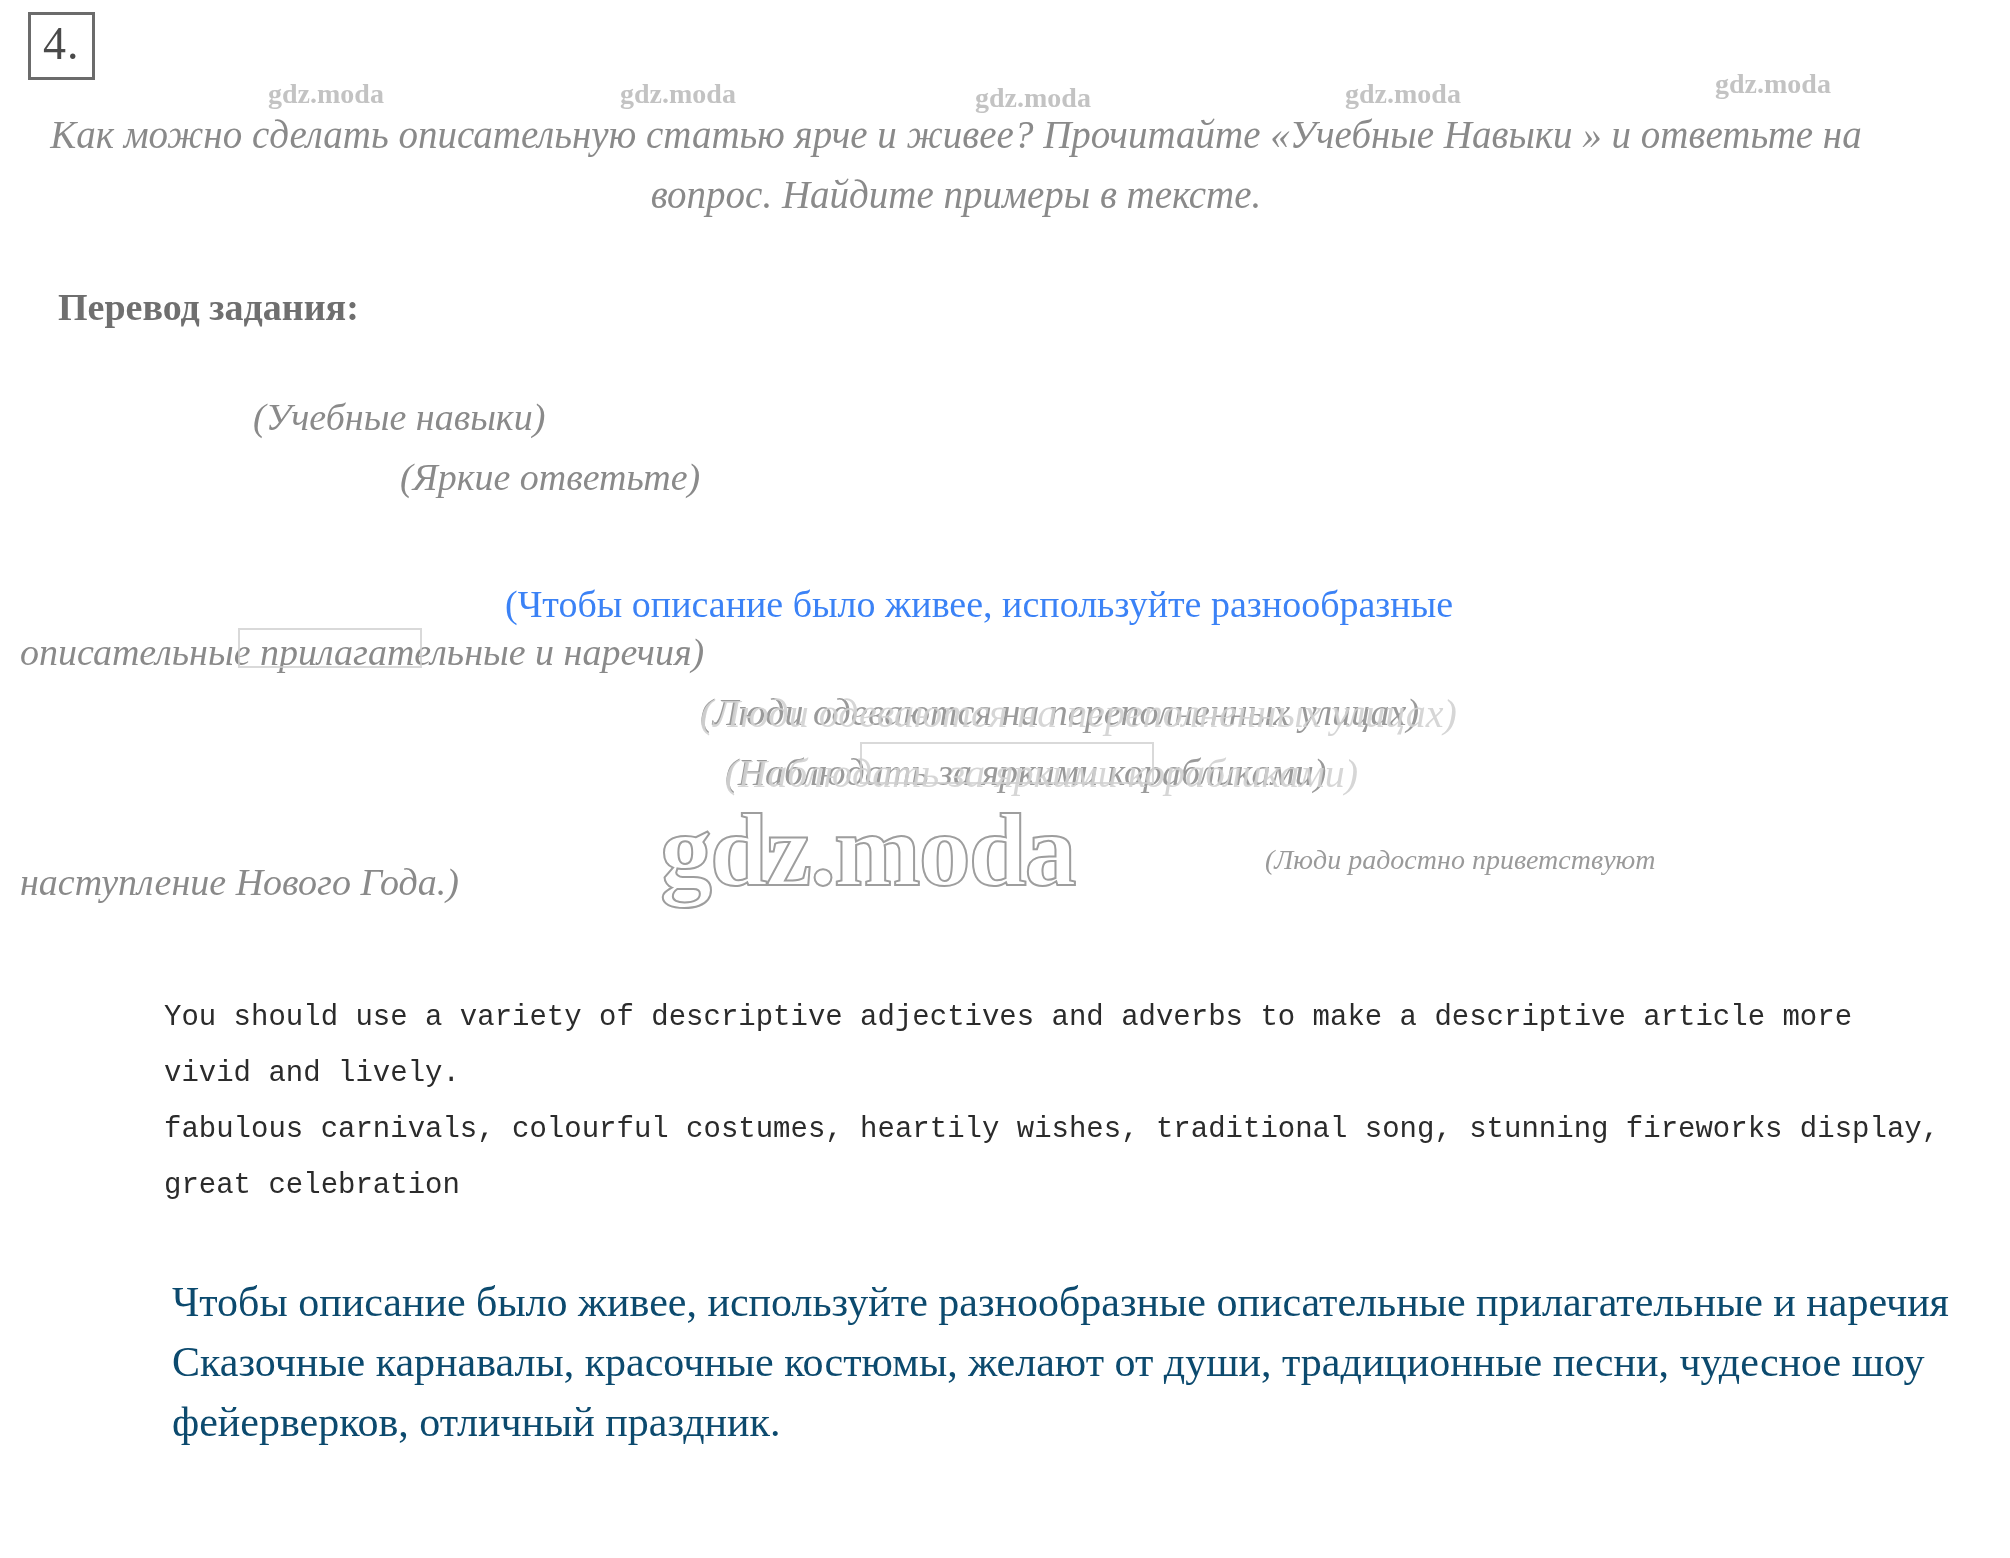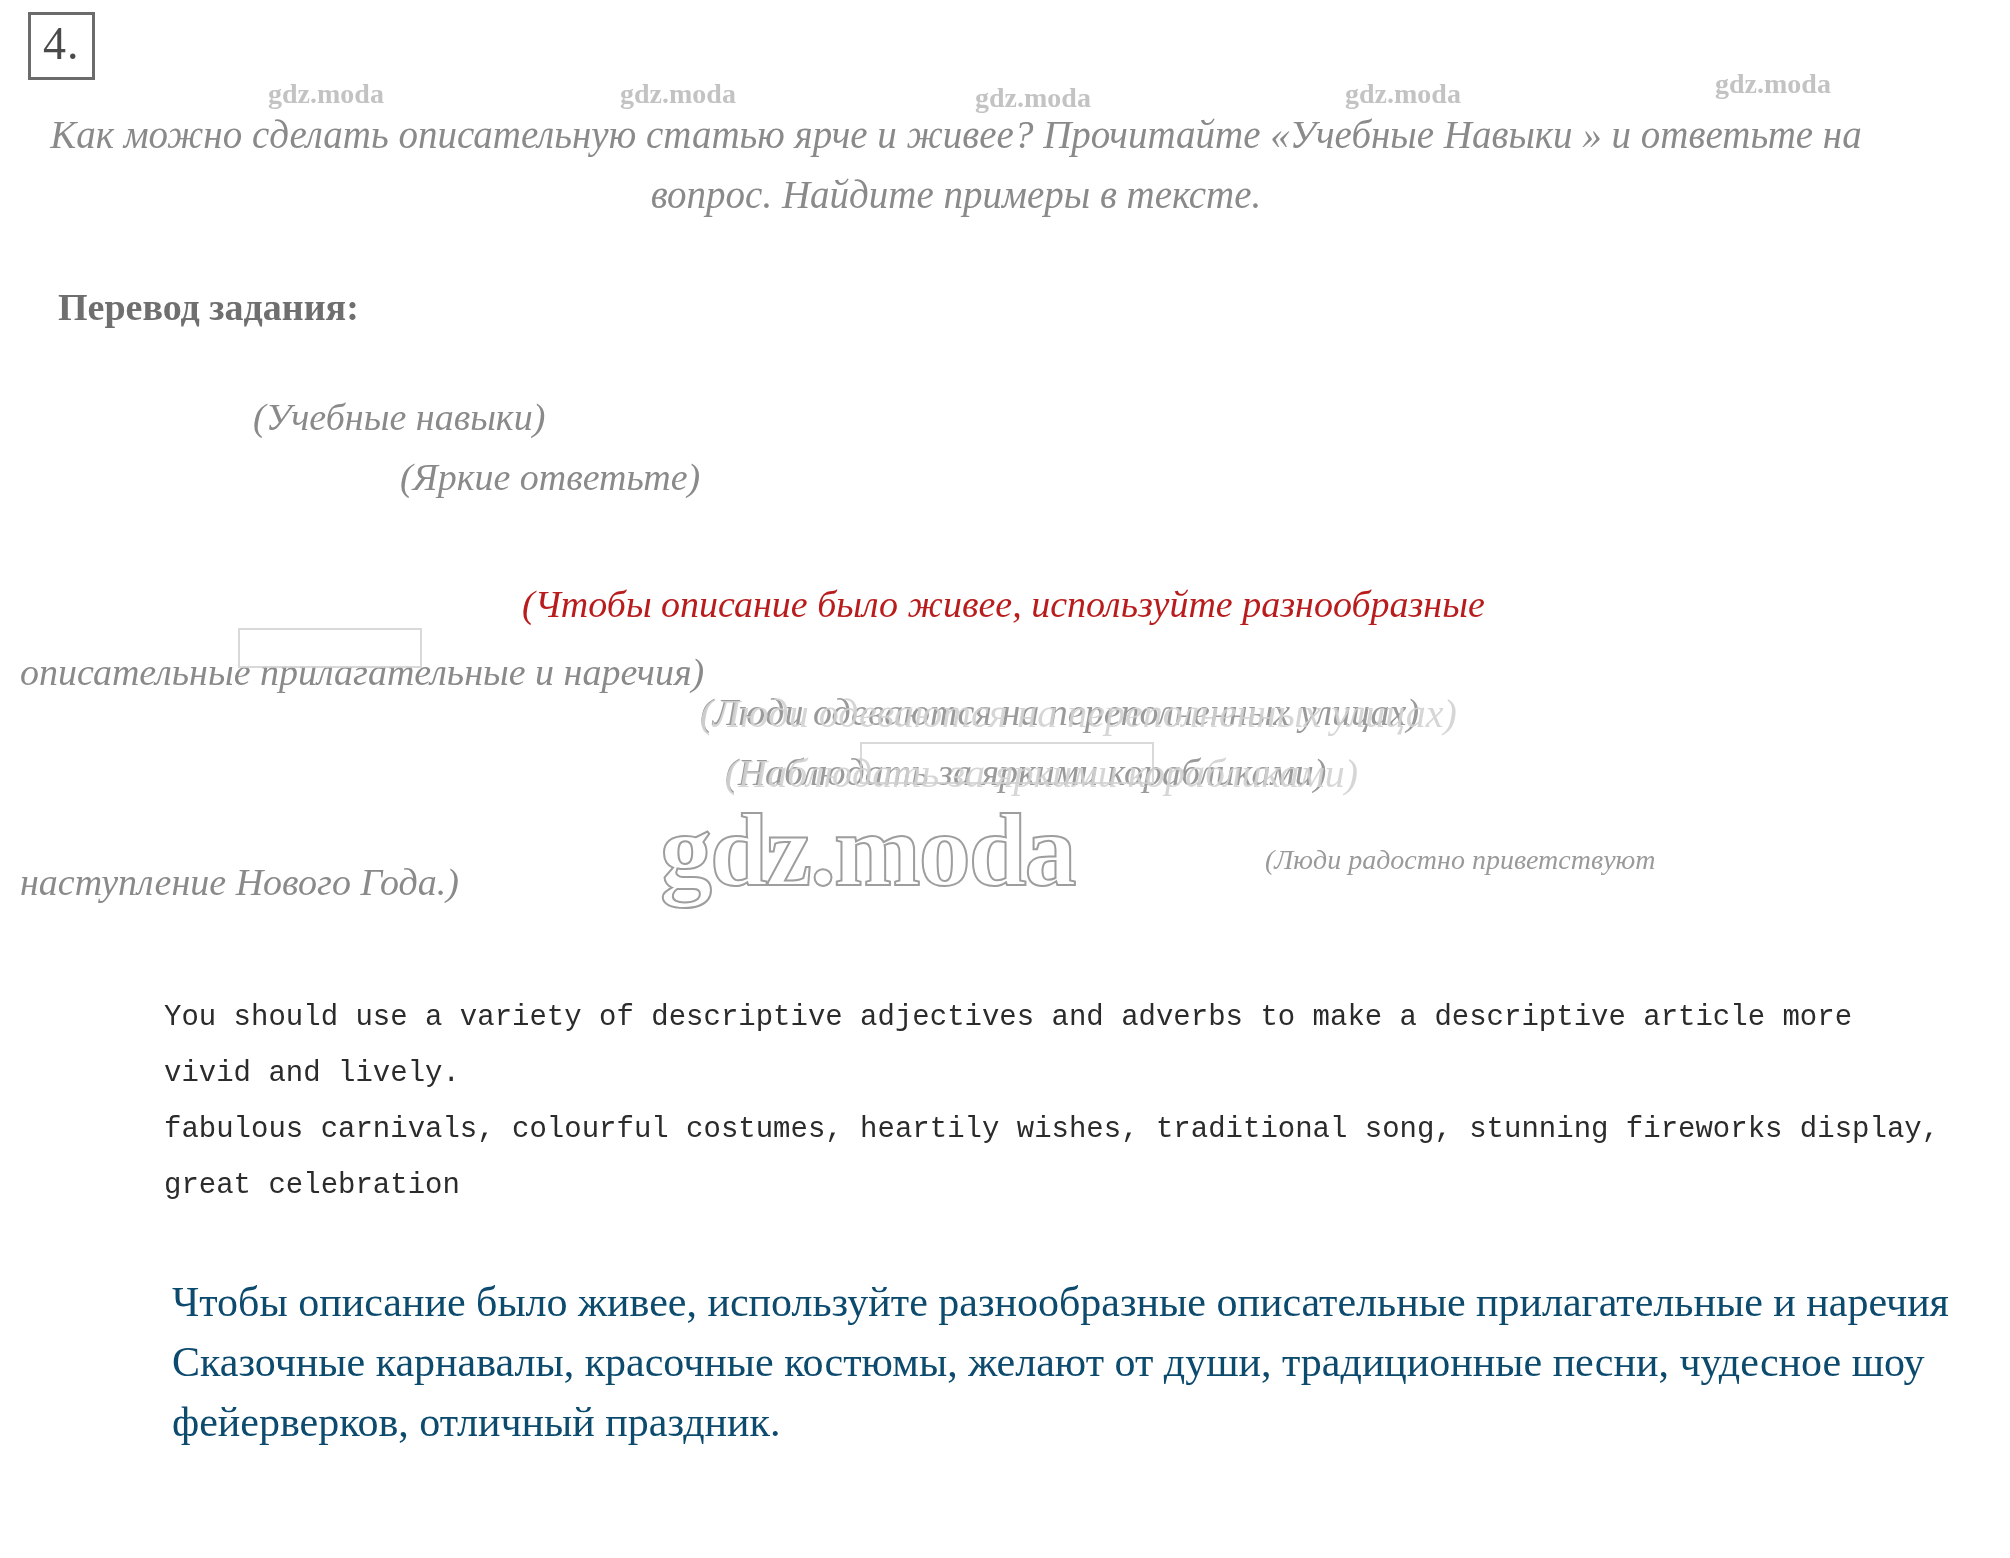--- a/index.html
+++ b/index.html
@@ -63,36 +63,34 @@
   .line-ind-2 {
     position: absolute;
     left: 400px;
     top: 455px;
     font-style: italic;
     font-size: 38px;
     color: #8a8a8a;
   }
   .line-ind-3 {
     position: absolute;
-    left: 522px;
+    left: 505px;
     top: 575px;
     width: 1400px;
-    font-style: italic;
     font-size: 38px;
     line-height: 58px;
-    color: #b91c1c;
+    color: #3b82f6;
   }
   .line-ind-3b {
     position: absolute;
     left: 20px;
     top: 630px;
     font-style: italic;
     font-size: 38px;
     color: #8a8a8a;
-    margin-top: 20px;
   }
   .line-ind-4 {
     position: absolute;
     left: 700px;
     top: 690px;
     font-style: italic;
     font-size: 38px;
     color: #9a9a9a;
   }
   .line-ind-5 {

